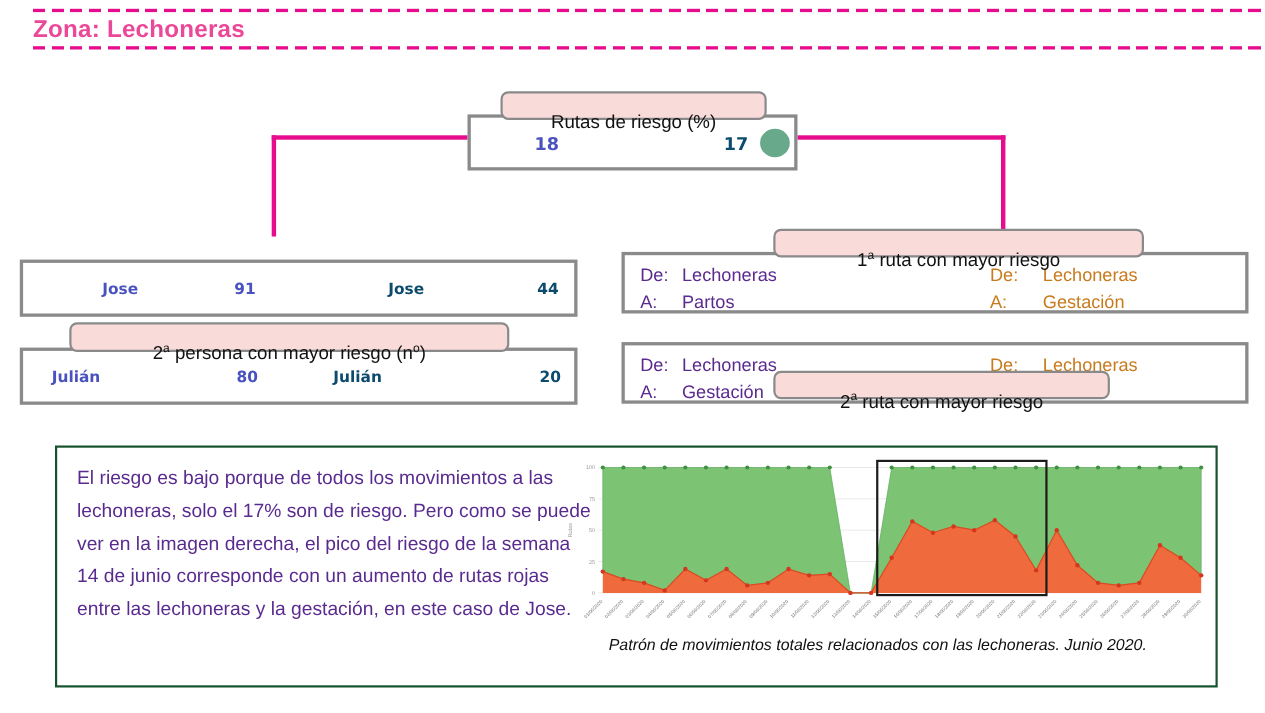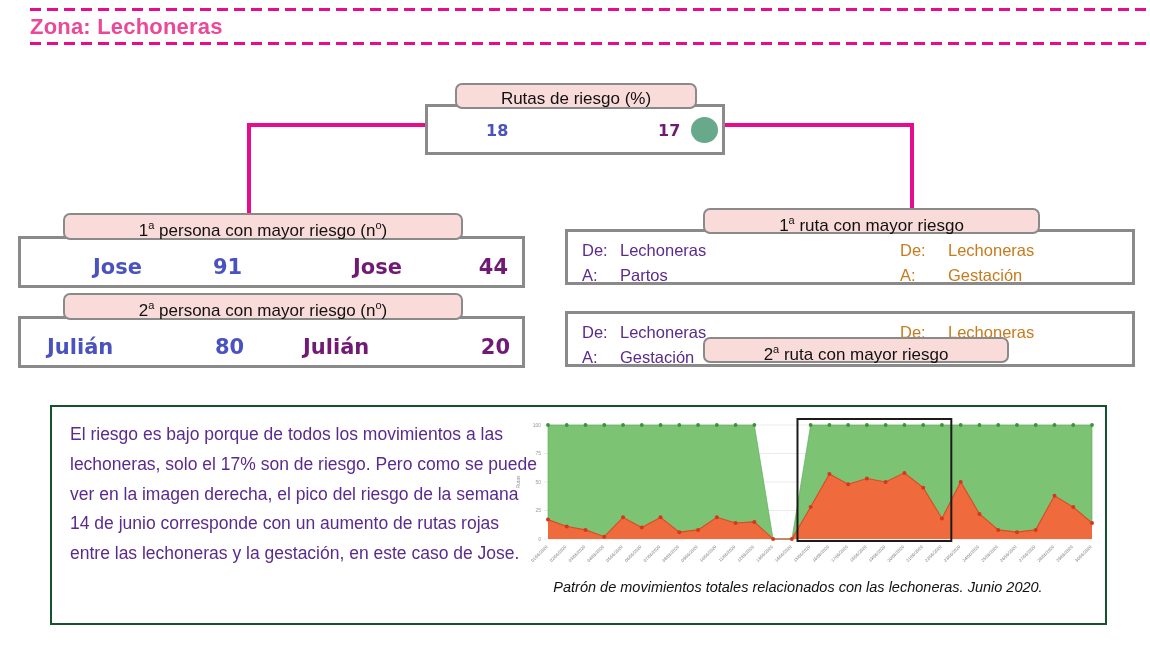--- a/index.html
+++ b/index.html
@@ -12,29 +12,29 @@
   .dash.top { top:8px; }
   .dash.bottom { top:42px; }
   .page-title { position:absolute; left:30px; top:14px; font-size:22px; font-weight:bold;
                 color:#ec4899; letter-spacing:.2px; }
 
   
   .conn { position:absolute; background:#e60c8d; }
 
   
   .node-header { position:absolute; background:#f9dbda; border:2px solid #8a8a8a; border-radius:7px;
-                 text-align:center; font-size:17px; color:#111; z-index:3; padding-top:4px; }
+                 text-align:center; font-size:17px; color:#111; z-index:3; padding-top:16px; }
   .node-header sup { font-size:11px; }
 
   
   .node-box { position:absolute; background:#ffffff; border:3px solid #8a8a8a; z-index:2; }
 
-  .val { position:absolute; font-family:"DejaVu Sans", sans-serif; font-weight:bold; font-size:21px; }
+  .val { position:absolute; font-family:"DejaVu Sans", sans-serif; font-weight:bold; font-size:14px; }
   .blue { color:#4a52bf; }
-  .orange { color:#701a75; }
+  .orange { color:#0c4a6e; }
 
   
   .top-v1 { left:58px; top:14px; font-size:16px; }
   .top-v2 { left:230px; top:14px; font-size:16px; }
   .green-dot { position:absolute; left:263px; top:10px; width:27px; height:26px; border-radius:50%;
                background:#68a98b; }
 
   
   .p1-n1 { left:72px; top:16px; } .p1-v1 { left:192px; top:16px; }
   .p1-n2 { left:332px; top:16px; } .p1-v2 { right:14px; top:16px; }
@@ -75,23 +75,20 @@
 
   <div class="node-header" style="left:455px; top:83px; width:242px; height:26px;">
     <span>Rutas de riesgo (%)</span>
   </div>
   <div class="node-box" style="left:425px; top:104px; width:300px; height:51px;text-align:right;">
     <span class="val blue top-v1">18</span>
     <span class="val orange top-v2">17</span>
     <span class="green-dot"></span>
   </div>
 
-  <div class="node-header" style="left:63px; top:213px; width:400px; height:27px;">
-    <span>1</span><sup>a</sup><span> persona con mayor riesgo (n</span><sup>o</sup><span>)</span>
-  </div>
   <div class="node-box" style="left:18px; top:236px; width:507px; height:52px;">
     <span class="val blue p1-n1">Jose</span>
     <span class="val blue p1-v1">91</span>
     <span class="val orange p1-n2">Jose</span>
     <span class="val orange p1-v2">44</span>
   </div>
 
   <div class="node-header" style="left:63px; top:293px; width:400px; height:27px;">
     <span>2</span><sup>a</sup><span> persona con mayor riesgo (n</span><sup>o</sup><span>)</span>
   </div>

